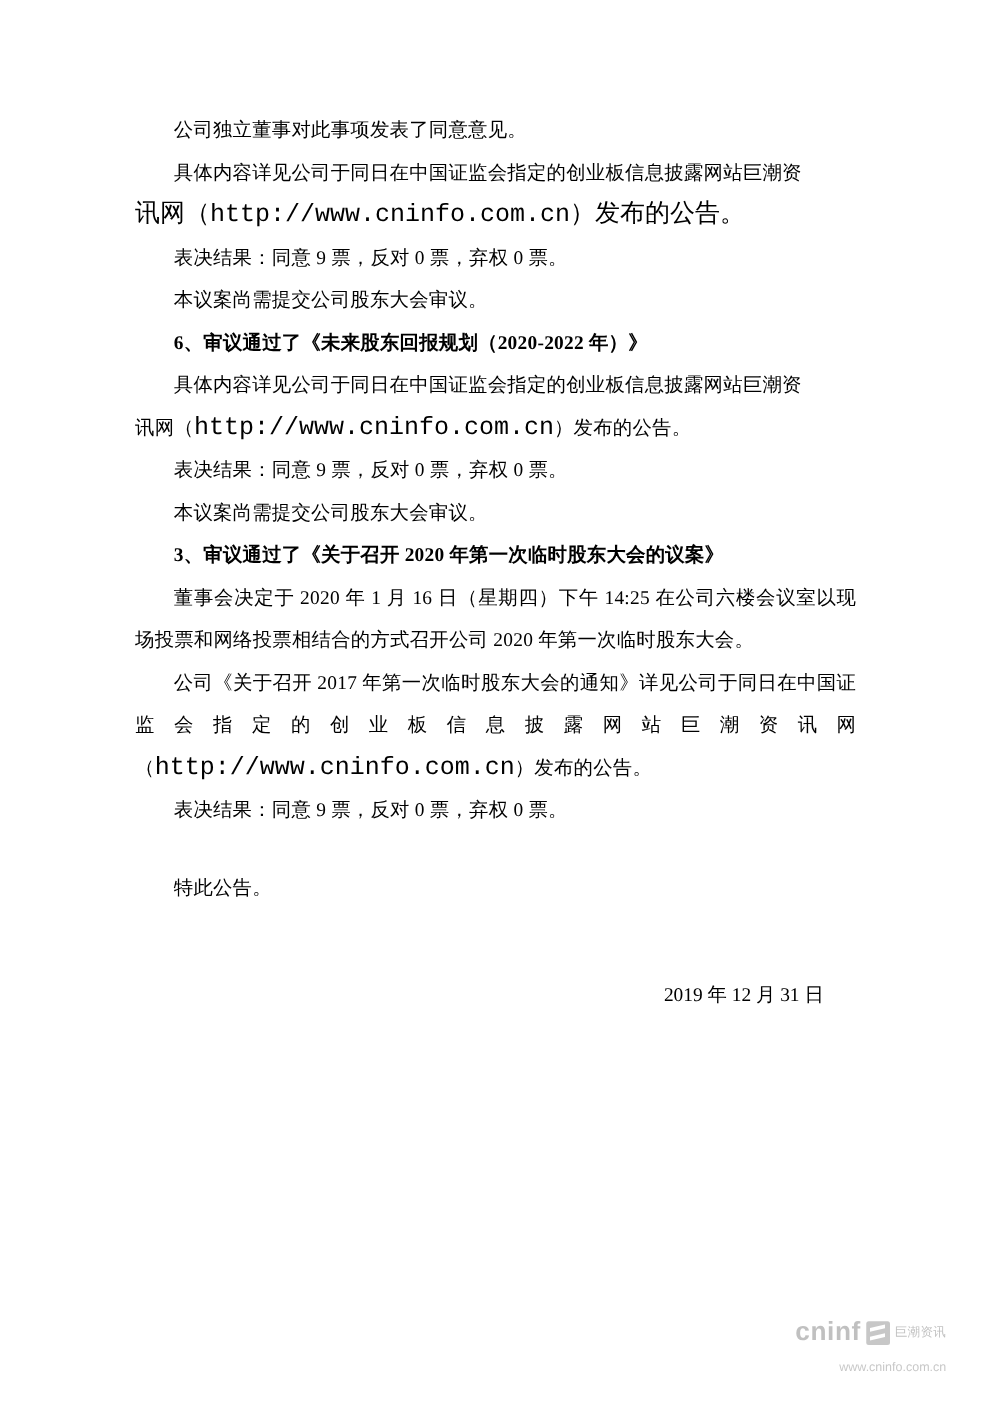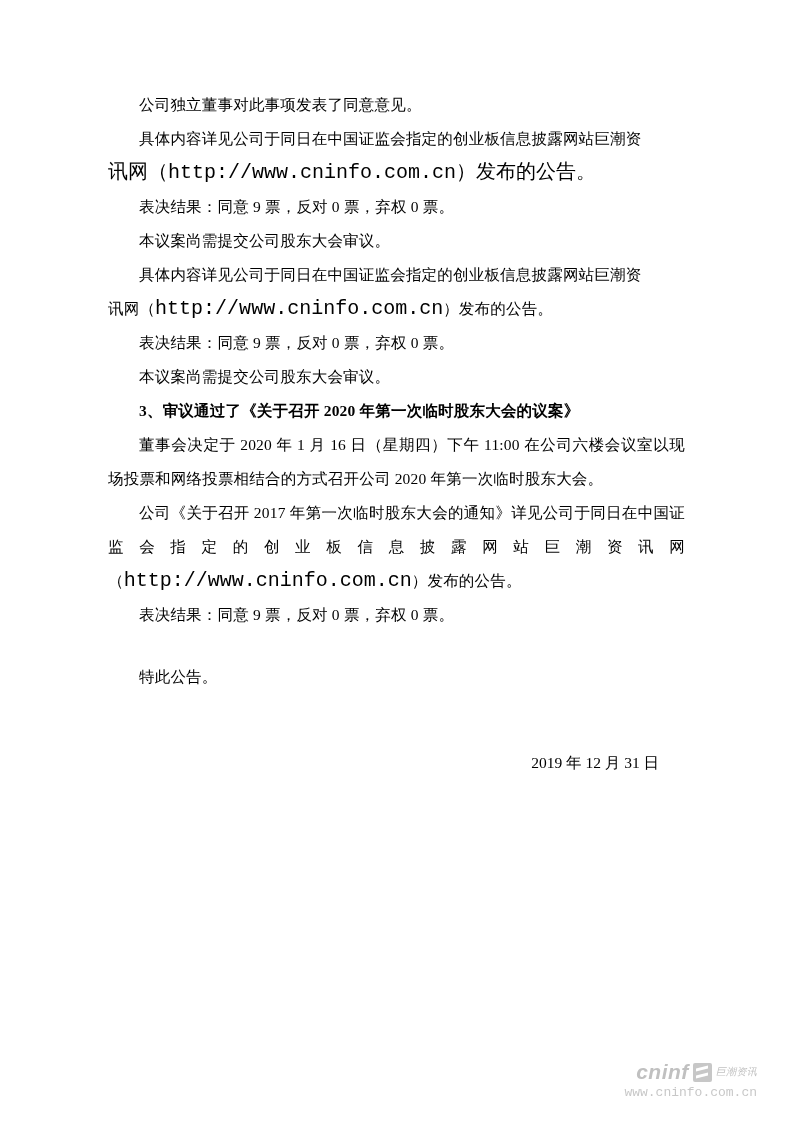--- a/index.html
+++ b/index.html
@@ -66,21 +66,20 @@
     right: 36px;
     bottom: 22px;
     text-align: right;
     opacity: 0.55;
   }
   .wm-top {
     display: flex;
     align-items: center;
     justify-content: flex-end;
     gap: 4px;
-    font-style: italic;
   }
   .wm-name {
     font-family: "Liberation Sans", sans-serif;
     font-size: 21px;
     font-weight: bold;
     color: #8d8d8d;
     letter-spacing: 0.5px;
   }
   .wm-mark {
     width: 19px;
@@ -110,52 +109,53 @@
     background: #ffffff;
     transform: skewY(-14deg);
   }
   .wm-sub {
     font-family: "Liberation Sans", sans-serif;
     font-size: 10px;
     color: #8d8d8d;
     letter-spacing: 0.3px;
   }
   .wm-cn {
-    font-family: Liberation Mono, monospace;
-    font-size: 13px;
+    font-family: Liberation Sans, sans-serif;
+    font-size: 10px;
     color: #9a9a9a;
-    margin-top: 1px;
+    margin-top: 11px;
   }
 </style>
 </head>
 <body>
 
 <div class="page">
 
   <p class="para">公司独立董事对此事项发表了同意意见。</p>
 
   <p class="para"><span>具体内容详见公司于同日在中国证监会指定的创业板信息披露网站巨潮资</span></p>
   <p class="para noindent"><span class="mono">讯网（http://www.cninfo.com.cn）发布的公告。</span></p>
 
   <p class="para">表决结果：同意 9 票，反对 0 票，弃权 0 票。</p>
 
   <p class="para">本议案尚需提交公司股东大会审议。</p>
 
+  <p class="heading">6、审议通过了《未来股东回报规划（2020-2022 年）》</p>
 
 
   <p class="para"><span>具体内容详见公司于同日在中国证监会指定的创业板信息披露网站巨潮资</span></p>
   <p class="para noindent"><span>讯网（</span><span class="mono">http://www.cninfo.com.cn</span><span>）发布的公告。</span></p>
 
   <p class="para">表决结果：同意 9 票，反对 0 票，弃权 0 票。</p>
 
   <p class="para">本议案尚需提交公司股东大会审议。</p>
 
   <p class="heading">3、审议通过了《关于召开 2020 年第一次临时股东大会的议案》</p>
 
-  <p class="para">董事会决定于 2020 年 1 月 16 日（星期四）下午 11:00 在公司六楼会议室以现场投票和网络投票相结合的方式召开公司 2020 年第一次临时股东大会。</p>
+  <p class="para">董事会决定于 2020 年 1 月 16 日（星期四）下午 14:25 在公司六楼会议室以现场投票和网络投票相结合的方式召开公司 2020 年第一次临时股东大会。</p>
 
   <p class="para"><span>公司《关于召开 2017 年第一次临时股东大会的通知》详见公司于同日在中国证监会指定的创业板信息披露网站巨潮资讯网（</span><span class="mono">http://www.cninfo.com.cn</span><span>）发布的公告。</span></p>
 
   <p class="para">表决结果：同意 9 票，反对 0 票，弃权 0 票。</p>
 
   <div class="spacer-md"></div>
 
   <p class="para">特此公告。</p>
 
   <div class="sign-block">

